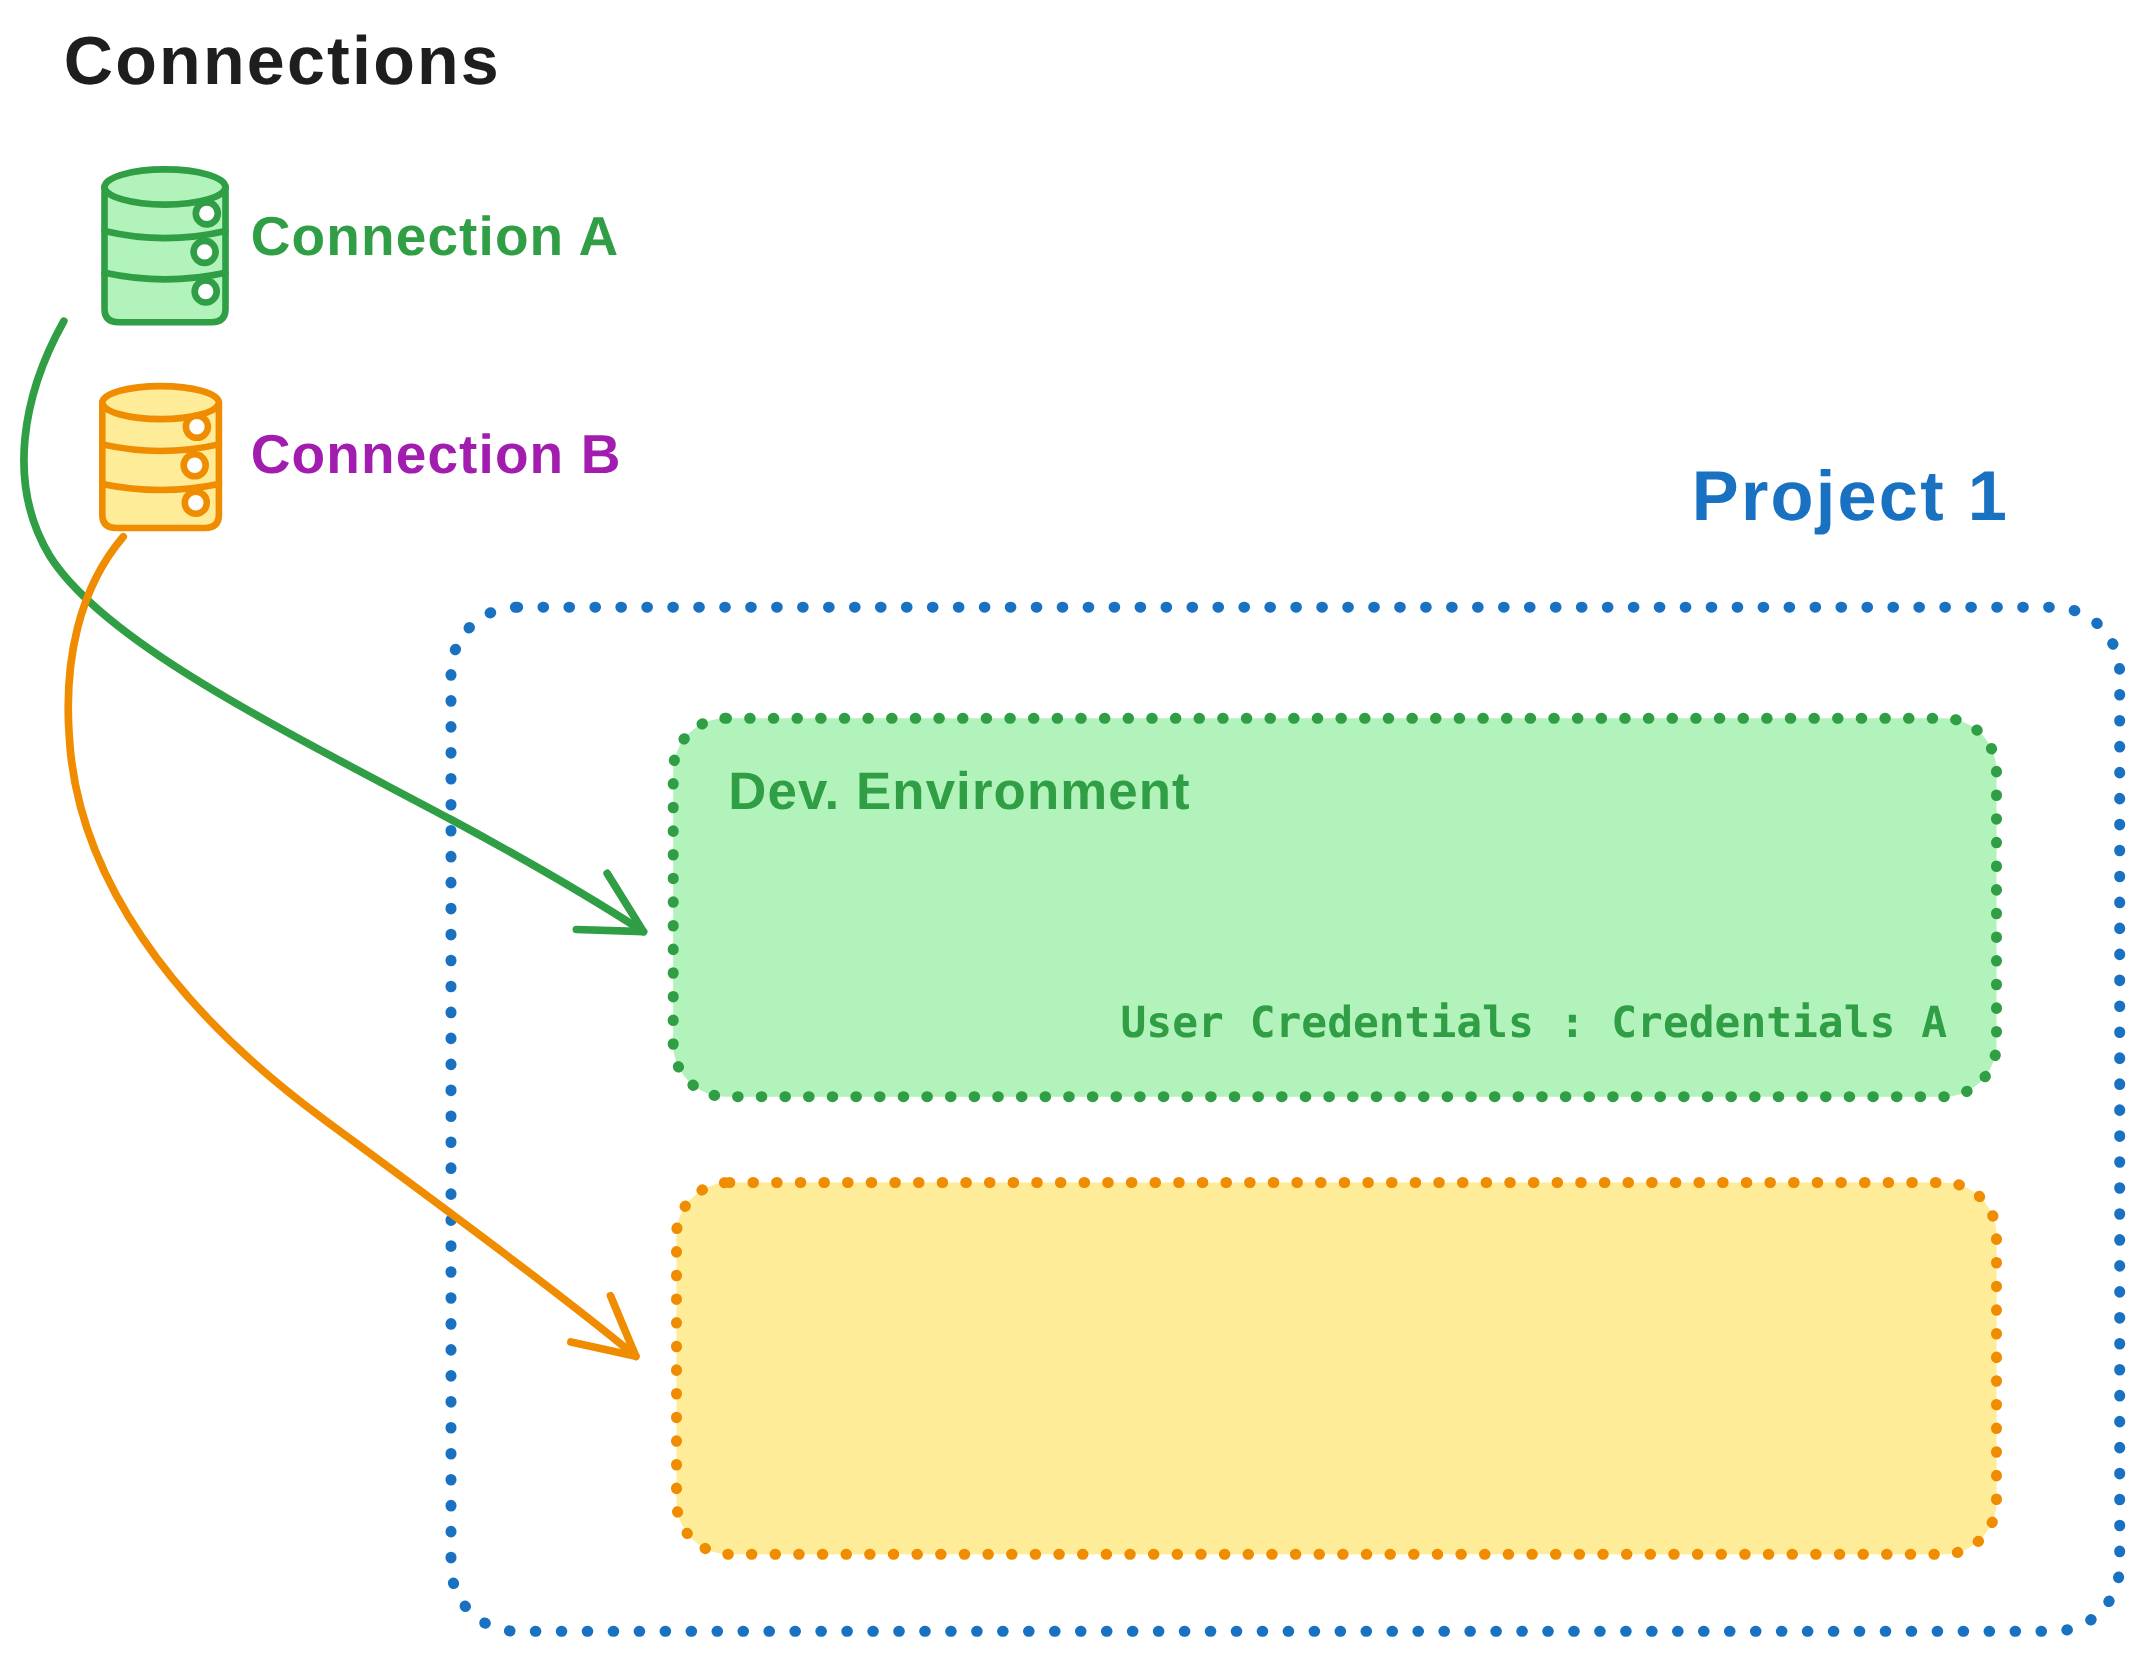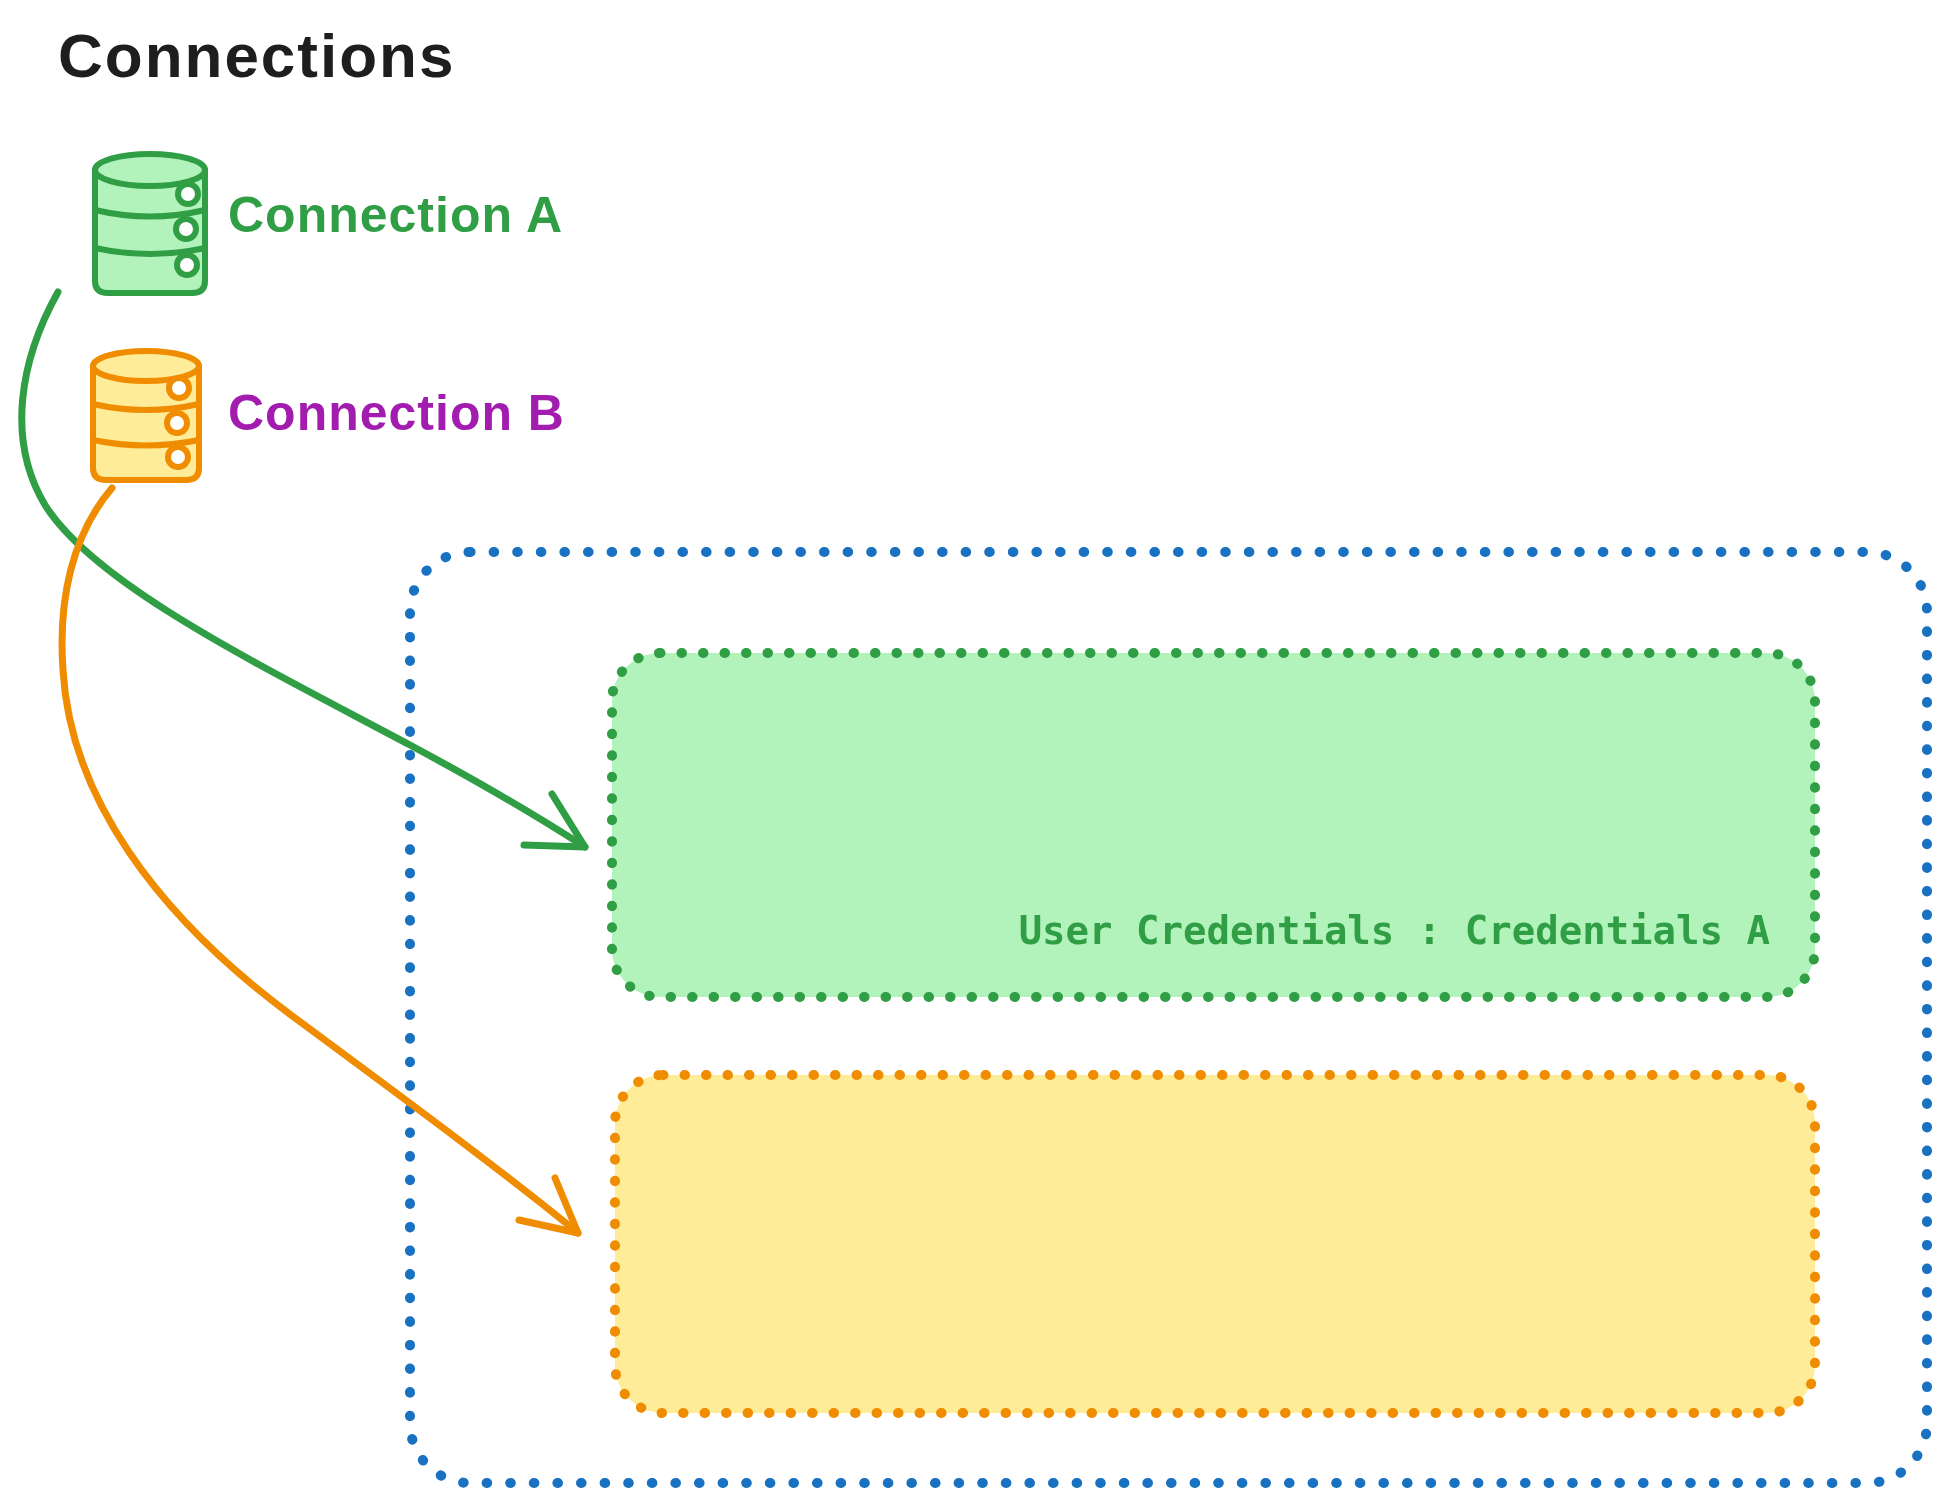--- a/index.html
+++ b/index.html
@@ -71,19 +71,21 @@
       <circle cx="86" cy="107" r="10" fill="#ffffff"></circle>
     </g>
   </svg>
 
   <div class="txt hand black page-title">Connections</div>
 
   <div class="txt hand green conn-a-label">Connection A</div>
 
   <div class="txt hand orange conn-b-label">Connection B</div>
 
+  <div class="txt hand blue project-title">Project 1</div>
 
+  <div class="txt hand green dev-title">Dev. Environment</div>
 
   <div class="txt mono green cred-line dev-cred">User Credentials : Credentials A</div>
 
 
 
 </div>
 
 </body></html>

